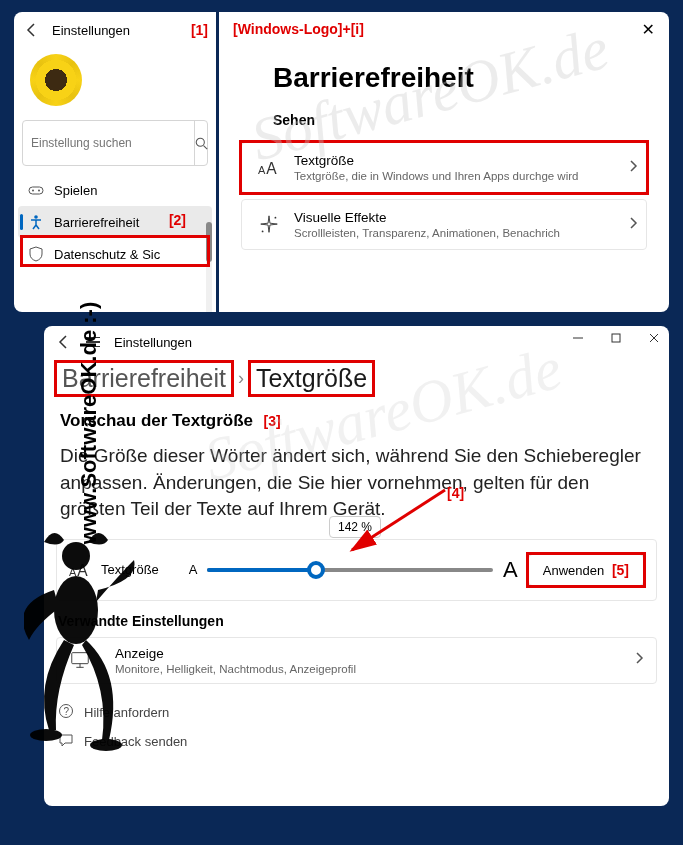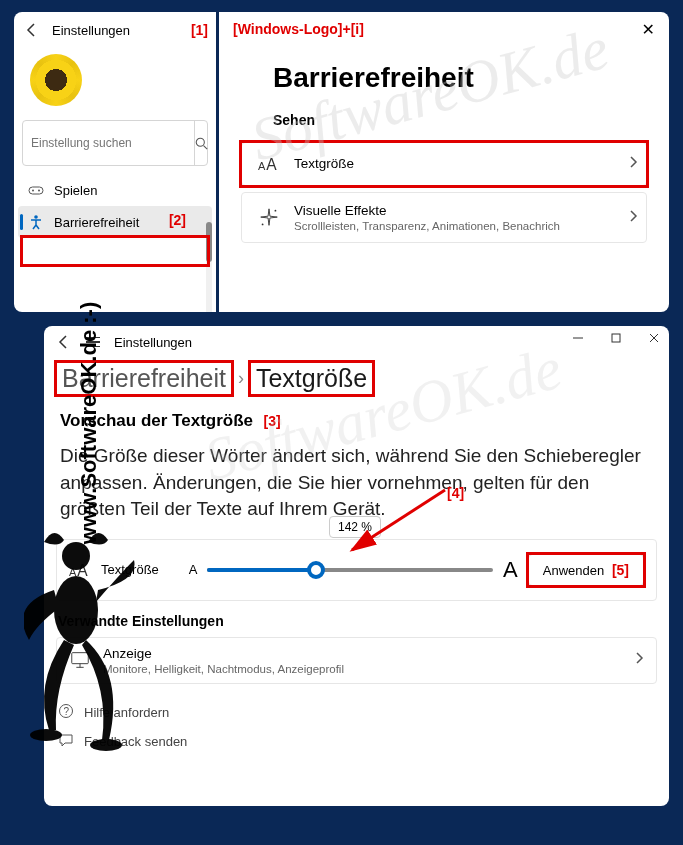--- a/index.html
+++ b/index.html
@@ -256,21 +256,21 @@
     }
     .related-heading {
       font-size: 14px; font-weight: 600;
       margin: 8px 0 8px 14px;
     }
     .related-card {
       border: 1px solid #e6e6e6;
       border-radius: 4px;
       margin: 0 12px 14px 12px;
       padding: 8px 12px;
-      display: flex; align-items: center; gap: 12px;
+      display: flex; align-items: center; gap: 24px;
     }
     .help-links { margin: 0 0 0 14px; }
     .help-link {
       display: flex; align-items: center; gap: 10px;
       padding: 5px 0;
       font-size: 13px;
       color: #444;
     }
     .silhouette {
       position: absolute;
@@ -363,20 +363,28 @@
       </div>
       <div class="nav-item selected">
         <span class="nav-icon">
           <svg viewBox="0 0 16 16">
               <circle cx="8" cy="3" r="1.8" fill="#0067c0"></circle>
               <path d="M3 6 L13 6 M8 6 L8 11 M8 11 L5 15 M8 11 L11 15" stroke="#0067c0" stroke-width="1.5" fill="none"></path>
             </svg>
         </span>
         <span>Barrierefreiheit</span>
       </div>
+      <div class="nav-item">
+        <span class="nav-icon">
+          <svg viewBox="0 0 16 16">
+              <path d="M8 1 L14 3 L14 8 Q14 13 8 15 Q2 13 2 8 L2 3 Z" fill="none" stroke="#555"></path>
+            </svg>
+        </span>
+        <span>Datenschutz &amp; Sic</span>
+      </div>
 
       <div class="scrollbar-win1">
         <div class="scroll-track">
             <div class="scroll-thumb"></div>
           </div>
       </div>
       <div class="red-box-2"></div>
       <span class="annotation annot-2">[2]</span>
     </div>
 
@@ -389,20 +397,21 @@
 
       <div class="setting-card">
         <span class="card-icon">
           <svg viewBox="0 0 24 24">
               <text x="0" y="18" font-size="12" fill="#333">A</text>
               <text x="9" y="18" font-size="17" fill="#333">A</text>
             </svg>
         </span>
         <div class="card-text">
           <div class="card-title">Textgröße</div>
+          <div class="card-desc">Textgröße, die in Windows und Ihren Apps durchge wird</div>
         </div>
         <span class="chevron">
           <svg width="10" height="14" viewBox="0 0 10 14">
               <path d="M3 2 L8 7 L3 12" stroke="#555" stroke-width="1.5" fill="none"></path>
             </svg>
         </span>
         <div class="red-box-card"></div>
       </div>
 
       <div class="setting-card">

